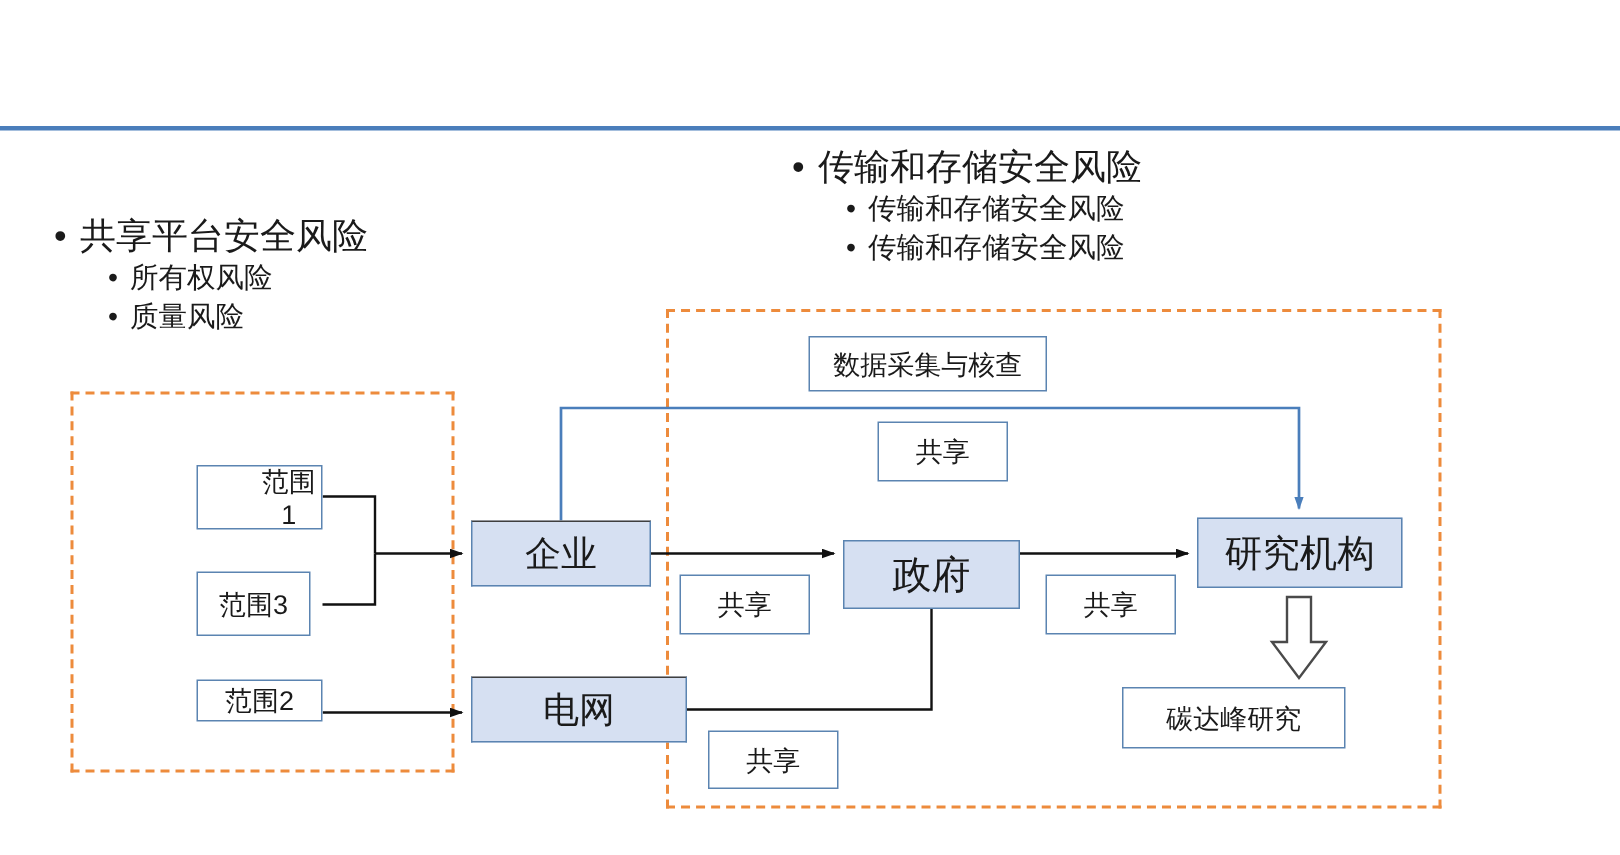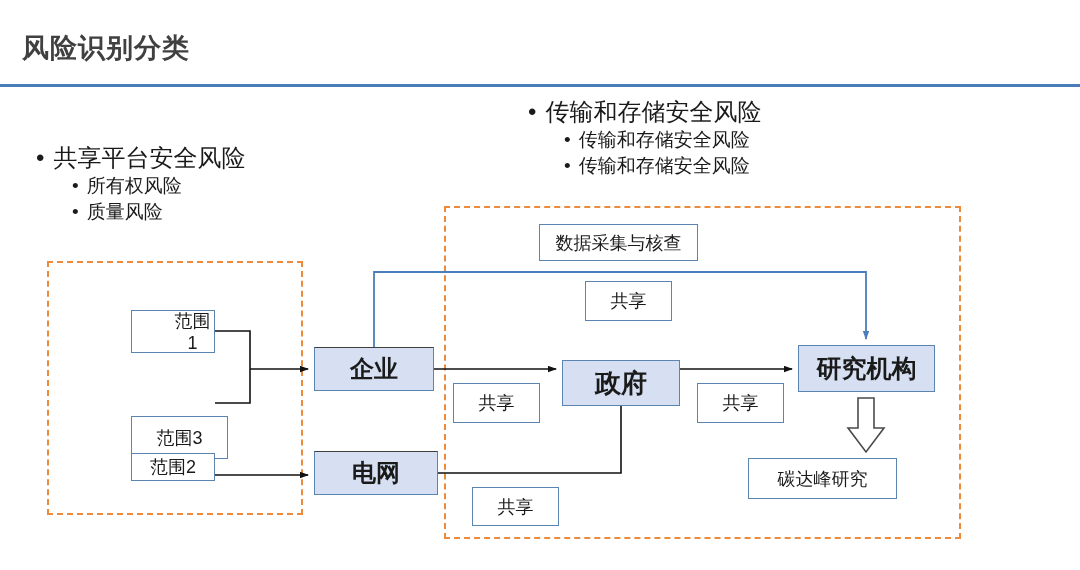--- a/index.html
+++ b/index.html
@@ -47,51 +47,50 @@
 
   
   .node{
     position:absolute;box-sizing:border-box;
     display:flex;align-items:center;justify-content:center;
     border:1.4px solid #5B84B1;
     background:#ffffff;
     text-align:center;
   }
   .node.fill{background:#d6e0f2;}
-  .node.strong{font-weight:bold;}
+  .node.strong{font-weight:normal;}
   .node.topdark{border-top:1.6px solid #3f3f3f;}
 
   
   #node-scope1{left:131px;top:310px;width:84px;height:43px;font-size:18px;padding-left:39px;}
-  #node-scope3{left:131px;top:381px;width:97px;height:43px;font-size:18px;margin-top:35px;}
+  #node-scope3{left:131px;top:381px;width:76px;height:43px;font-size:18px;}
   #node-scope2{left:131px;top:453px;width:84px;height:28px;font-size:18px;}
 
   
   #node-enterprise{left:314px;top:347px;width:120px;height:44px;font-size:24px;}
-  #node-grid{left:314px;top:451px;width:124px;height:44px;font-size:24px;}
+  #node-grid{left:314px;top:451px;width:144px;height:44px;font-size:24px;}
   #node-government{left:562px;top:360px;width:118px;height:46px;font-size:26px;}
   #node-research{left:798px;top:345px;width:137px;height:47px;font-size:25px;}
 
   
   #node-collect{left:539px;top:224px;width:159px;height:37px;font-size:18px;}
   #node-share-top{left:585px;top:281px;width:87px;height:40px;font-size:18px;}
   #node-share-left{left:453px;top:383px;width:87px;height:40px;font-size:18px;}
   #node-share-right{left:697px;top:383px;width:87px;height:40px;font-size:18px;}
   #node-share-bottom{left:472px;top:487px;width:87px;height:39px;font-size:18px;}
   #node-peak{left:748px;top:458px;width:149px;height:41px;font-size:18px;}
 
   
   #wires{position:absolute;left:0;top:0;width:1080px;height:570px;pointer-events:none;}
 </style>
 </head>
 <body>
 
 <div id="slide">
 
-  <div class="slide-title">风险识别分类</div>
   <div class="title-rule"></div>
 
   <div class="bullets" id="bullets-left">
     <div class="b-l1">
       <span class="dot">•</span>
       <span>共享平台安全风险</span>
     </div>
     <div class="b-l2">
       <span class="dot">•</span>
       <span>所有权风险</span>

